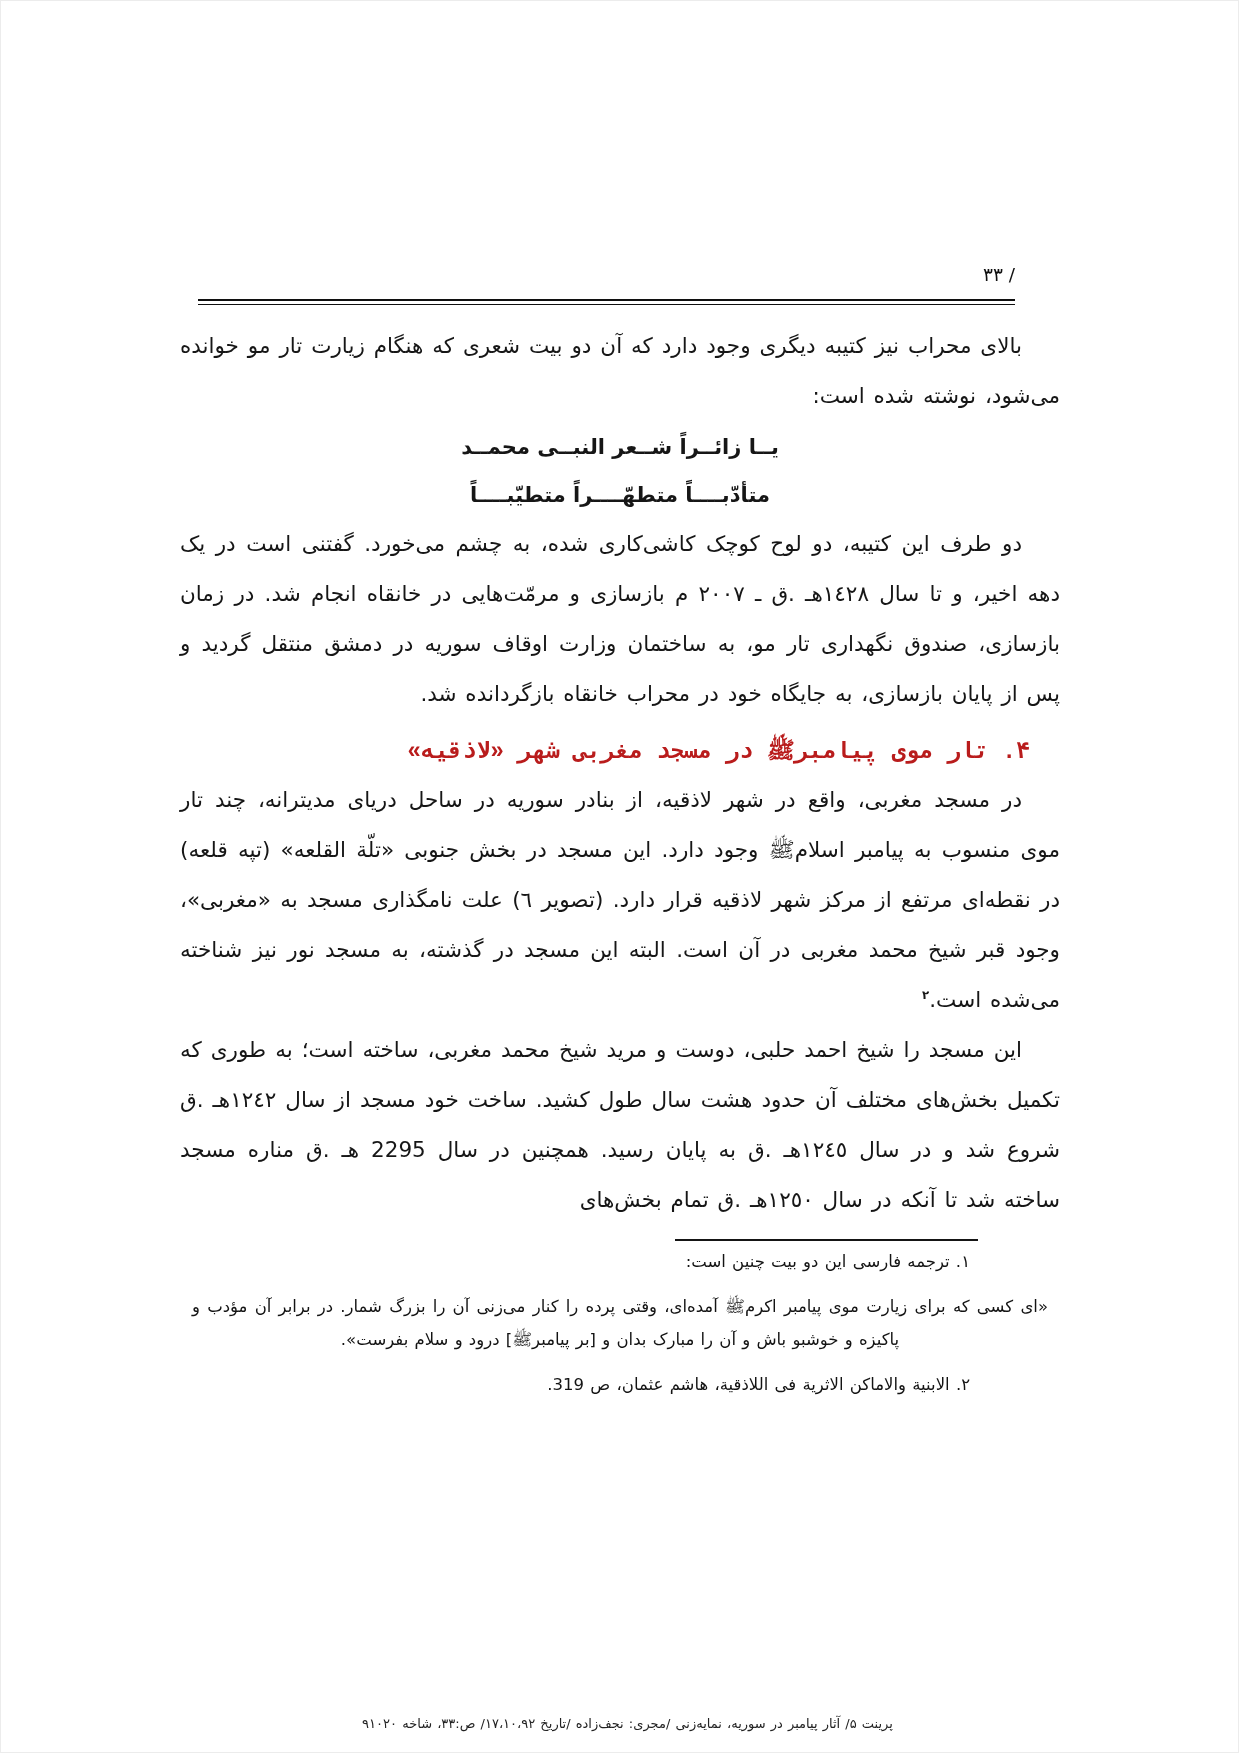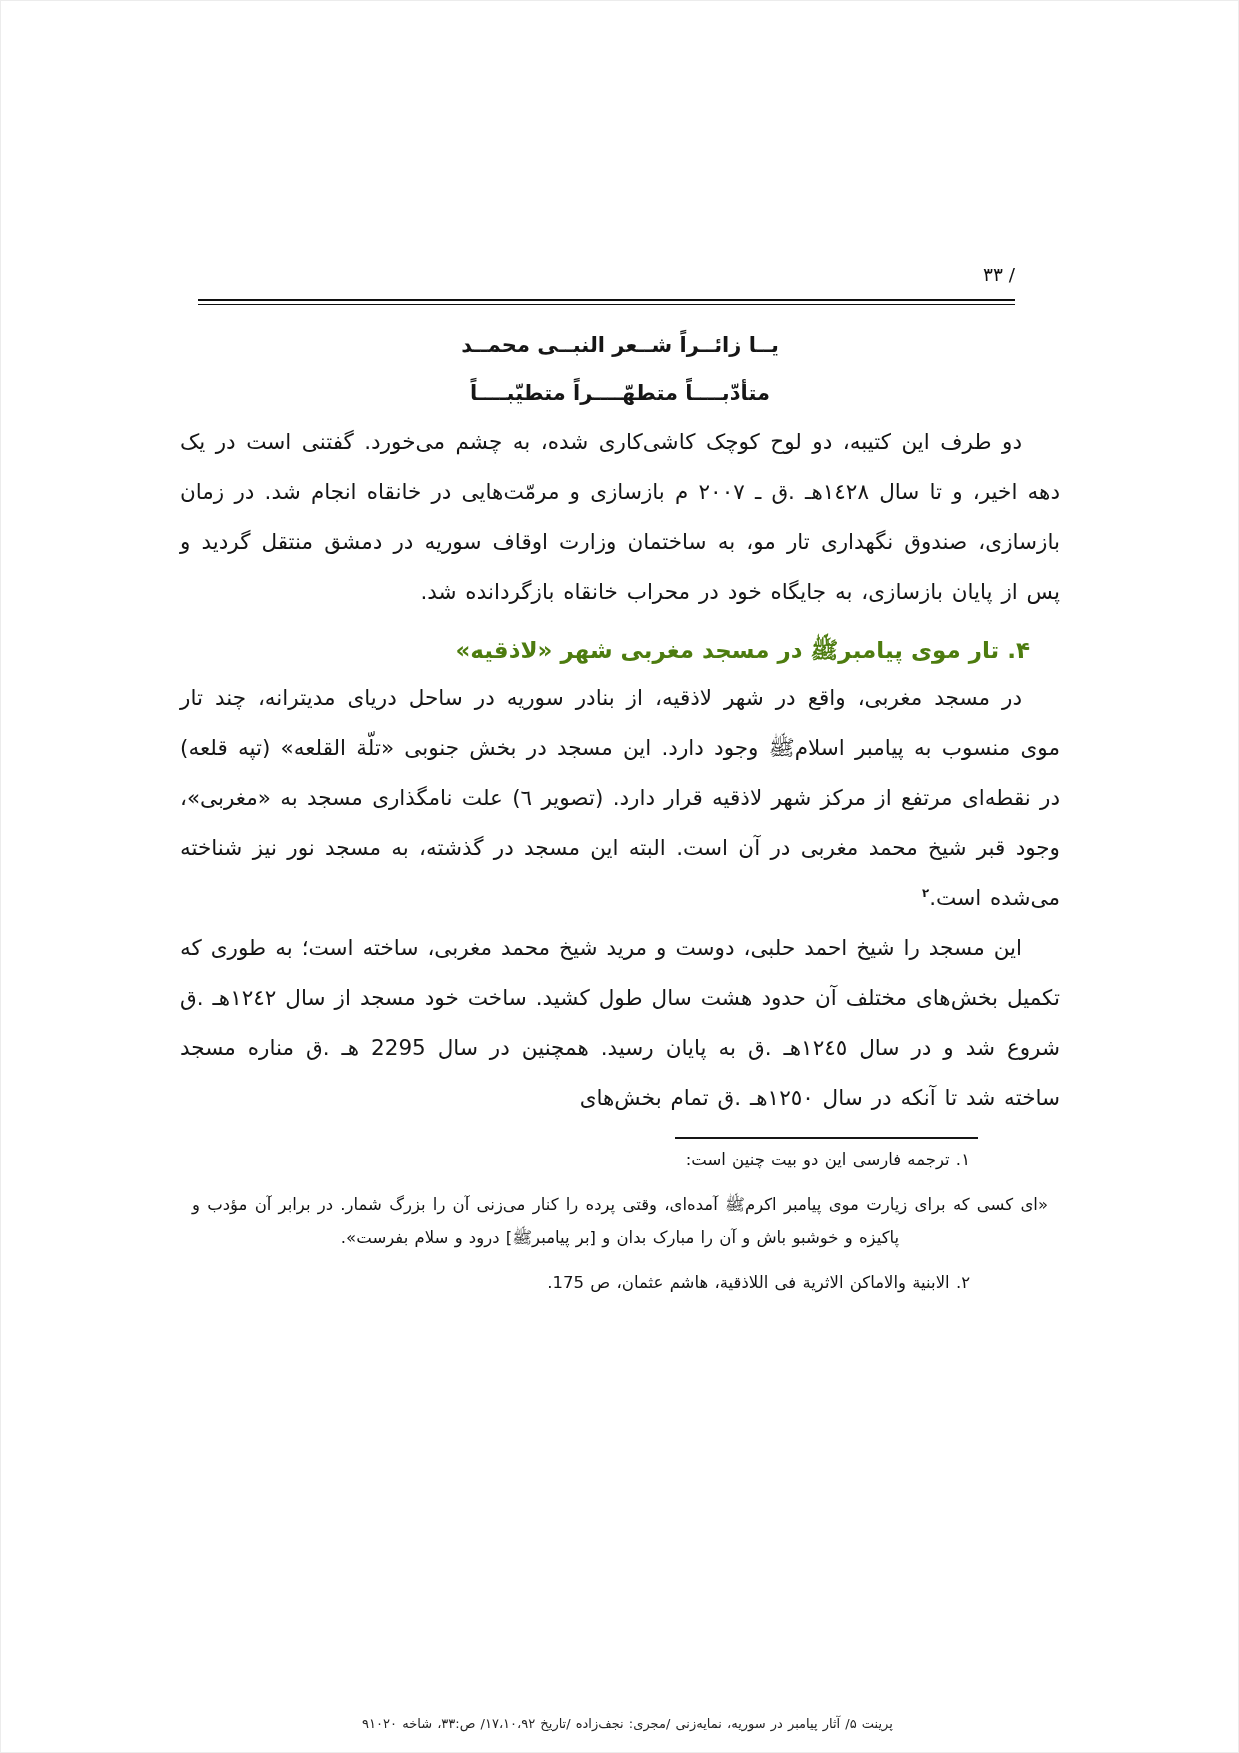--- a/index.html
+++ b/index.html
@@ -37,22 +37,23 @@
     text-align:justify;
     word-spacing:2px;
   }
   .indent{text-indent:38px;}
   .poem{margin:2px 0 0 0;font-weight:bold;font-size:21px;line-height:48px;}
   .poem-line{display:flex;justify-content:center;gap:55px;white-space:nowrap;}
   .fn-ref{font-size:0.55em;vertical-align:super;line-height:0;font-weight:bold;}
   .heading{
     margin:16px 0 6px 0;
     font-size:23px;line-height:34px;
-    font-weight:bold;color:#4d7c0f;
+    font-weight:bold;color:#b91c1c;
     text-indent:30px;
+    font-family:Liberation Mono, monospace;
   }
   
   .footnotes{margin-top:14px;}
   .fn-rule{
     width:303px;margin-right:82px;margin-left:auto;
     border-top:2px solid #151515;height:0;
   }
   .fn{
     margin:12px;font-size:16.5px;line-height:33px;color:#131313;
     text-align:justify;word-spacing:1px;
@@ -75,20 +76,21 @@
 
   <div>
     <div class="header-line">
       <span>/ ۳۳</span>
     </div>
     <div class="header-rule"></div>
   </div>
 
   <div class="content">
 
+    <p class="para indent">بالای محراب نیز کتیبه دیگری وجود دارد که آن دو بیت شعری که هنگام زیارت تار مو خوانده می‌شود، نوشته شده است:</p>
 
     <div class="poem">
       <div class="poem-line">
         <span>یــا زائــراً شــعر النبــی محمــد</span>
       </div>
       <div class="poem-line">
         <span>متأدّبــــاً متطهّــــراً متطیّبــــاً</span>
       </div>
     </div>
 
@@ -97,20 +99,20 @@
     <h2 class="heading">۴. تار موی پیامبرﷺ در مسجد مغربی شهر «لاذقیه»</h2>
 
     <p class="para indent"><span>در مسجد مغربی، واقع در شهر لاذقیه، از بنادر سوریه در ساحل دریای مدیترانه، چند تار موی منسوب به پیامبر اسلامﷺ وجود دارد. این مسجد در بخش جنوبی «تلّة القلعه» (تپه قلعه) در نقطه‌ای مرتفع از مرکز شهر لاذقیه قرار دارد. (تصویر ٦) علت نامگذاری مسجد به «مغربی»، وجود قبر شیخ محمد مغربی در آن است. البته این مسجد در گذشته، به مسجد نور نیز شناخته می‌شده است.</span><sup class="fn-ref">۲</sup></p>
 
     <p class="para indent">این مسجد را شیخ احمد حلبی، دوست و مرید شیخ محمد مغربی، ساخته است؛ به طوری که تکمیل بخش‌های مختلف آن حدود هشت سال طول کشید. ساخت خود مسجد از سال ١٢٤٢هـ .ق شروع شد و در سال ١٢٤٥هـ .ق به پایان رسید. همچنین در سال 2295 هـ .ق مناره مسجد ساخته شد تا آنکه در سال ١٢٥٠هـ .ق تمام بخش‌های</p>
 
     <div class="footnotes">
       <div class="fn-rule"></div>
       <p class="fn fn-numbered fn-first">۱. ترجمه فارسی این دو بیت چنین است:</p>
       <p class="fn fn-quote">«ای کسی که برای زیارت موی پیامبر اکرمﷺ آمده‌ای، وقتی پرده را کنار می‌زنی آن را بزرگ شمار. در برابر آن مؤدب و پاکیزه و خوشبو باش و آن را مبارک بدان و [بر پیامبرﷺ] درود و سلام بفرست».</p>
-      <p class="fn fn-numbered">۲. الابنیة والاماکن الاثریة فی اللاذقیة، هاشم عثمان، ص 175.</p>
+      <p class="fn fn-numbered">۲. الابنیة والاماکن الاثریة فی اللاذقیة، هاشم عثمان، ص 319.</p>
     </div>
 
   </div>
 
   <div class="footer">پرینت ۵/ آثار پیامبر در سوریه، نمایه‌زنی /مجری: نجف‌زاده /تاریخ ۱۷،۱۰،۹۲/ ص:۳۳، شاخه ۹۱۰۲۰</div>
 
 </div>
 
 </body></html>

